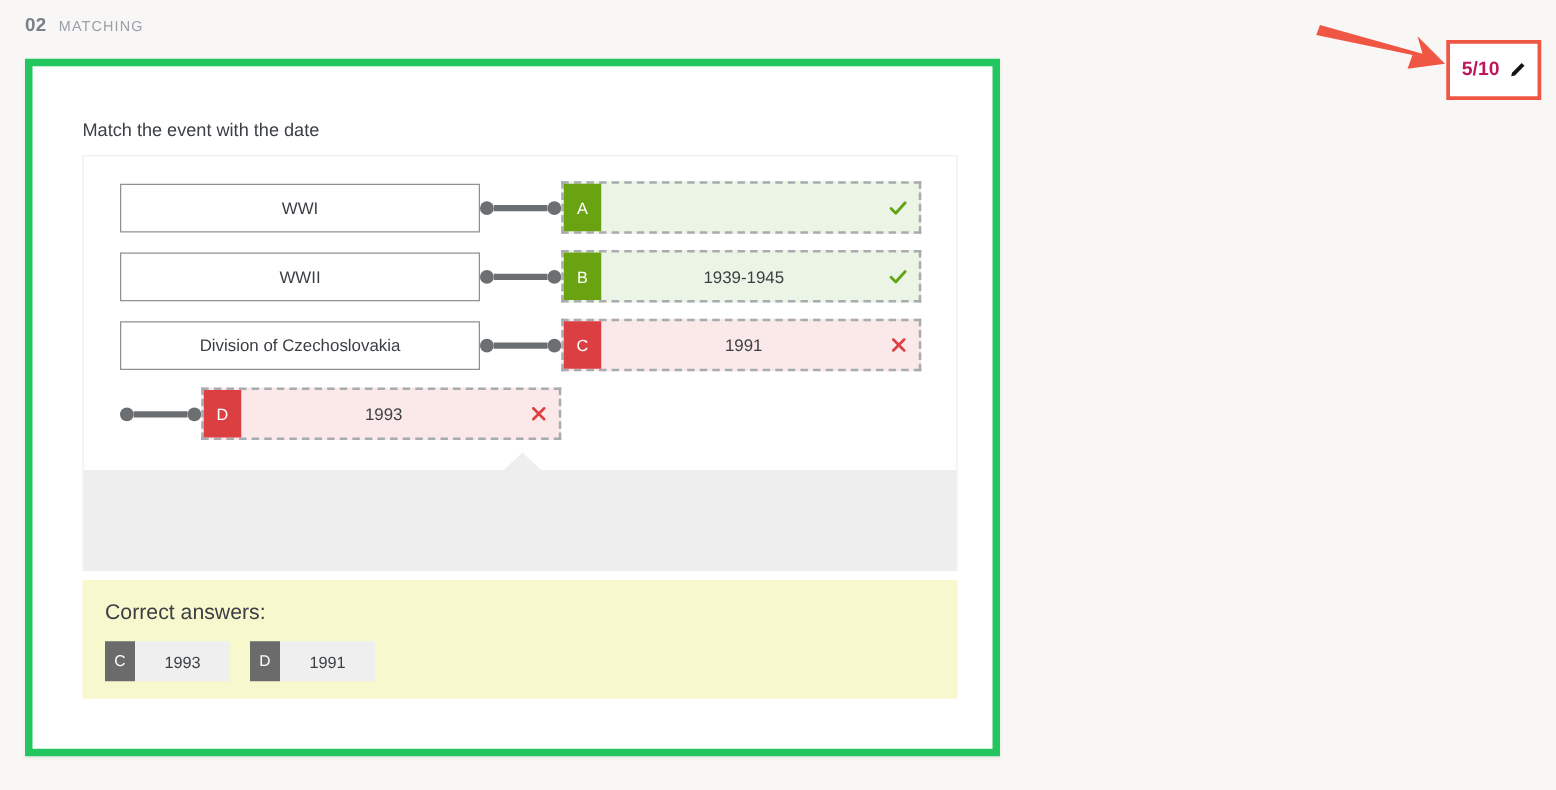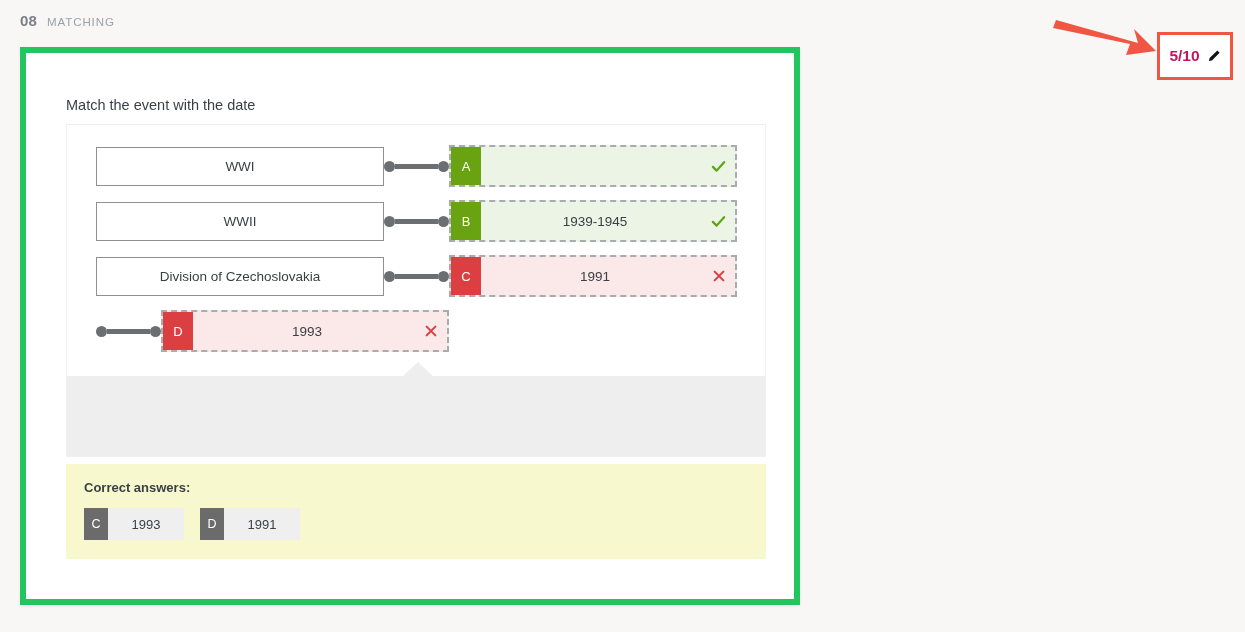--- a/index.html
+++ b/index.html
@@ -205,24 +205,23 @@
     position: absolute;
     left: 40px;
     top: 411px;
     width: 700px;
     height: 95px;
     background: #f8f8cf;
     box-sizing: border-box;
     padding: 16px 18px;
   }
   .answers-title {
-    font-size: 13px;
+    font-size: 17px;
     color: #3b3f44;
     margin-bottom: 13px;
-    font-weight: bold;
   }
   .answer-chips {
     display: flex;
     gap: 16px;
   }
   .chip {
     display: flex;
     height: 32px;
     align-items: stretch;
   }
@@ -243,21 +242,21 @@
     align-items: center;
     justify-content: center;
     padding: 0 15px;
     min-width: 46px;
   }
 </style>
 </head>
 <body>
 
 <div class="q-header">
-  <span class="q-number">08</span>
+  <span class="q-number">02</span>
   <span class="q-type">MATCHING</span>
 </div>
 
 <svg class="pointer-arrow" viewBox="0 0 110 50">
   <path d="M6 8 L88 31 L84 17 L106 39 L76 43 L80 32 L3 16 Z" fill="#ef5644"></path>
 </svg>
 
 <div class="score-badge">
   <span class="score-text">5/10</span>
   <svg class="pencil-icon" width="14" height="14" viewBox="0 0 16 16">

